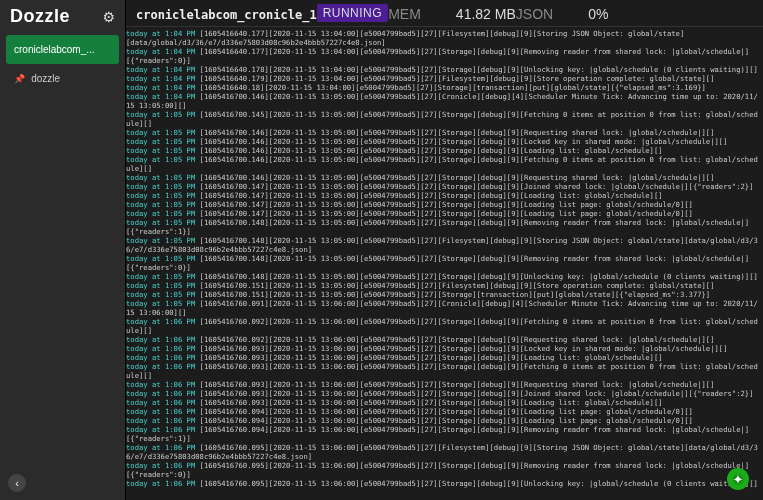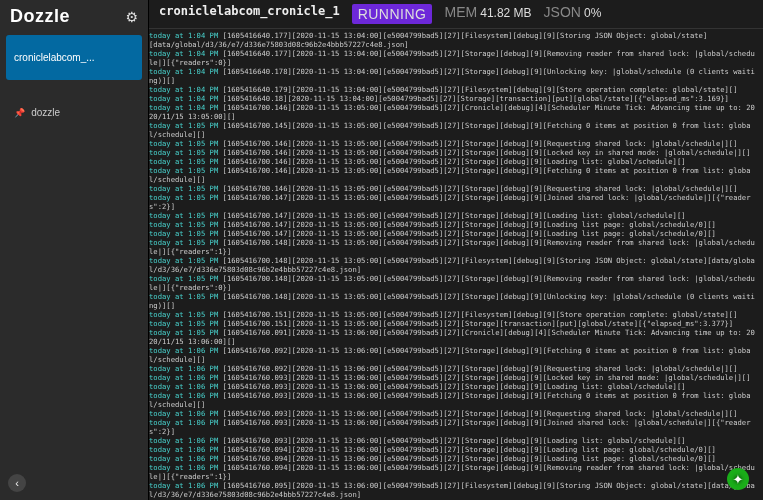--- a/index.html
+++ b/index.html
@@ -6,21 +6,21 @@
 body {
   font-family: -apple-system, BlinkMacSystemFont, "Segoe UI", sans-serif;
   background: #1a1a1a;
   color: #ccc;
   width: 763px;
   height: 500px;
   overflow: hidden;
   display: flex;
 }
 .sidebar {
-  width: 149px;
+  width: 126px;
   background: #2b2b2b;
   border-right: 1px solid #000;
   flex-shrink: 0;
   display: flex;
   flex-direction: column;
 }
 .sidebar-header {
   display: flex;
   align-items: center;
   justify-content: space-between;
@@ -34,26 +34,26 @@
 }
 .gear { color: #ddd; font-size: 14px; cursor: pointer; }
 .sidebar-sub {
   font-size: 9px;
   letter-spacing: 0.5px;
   color: #888;
   padding: 2px 10px 6px 10px;
 }
 .containers { padding: 4px 6px; }
 .container-pill {
-  background: #0369a1;
+  background: #15803d;
   color: #fff;
   font-size: 10px;
-  padding: 17px 8px;
+  padding: 9px 8px;
   border-radius: 3px;
-  margin-bottom: 22px;
+  margin-bottom: 4px;
   white-space: nowrap;
   overflow: hidden;
   text-overflow: ellipsis;
   cursor: pointer;
 }
 .container-item {
   font-size: 10px;
   color: #ccc;
   padding: 5px 8px;
   cursor: pointer;
@@ -79,43 +79,43 @@
 }
 .main {
   flex: 1;
   display: flex;
   flex-direction: column;
   min-width: 0;
   background: #1c1c1c;
 }
 .topbar {
   display: flex;
-  align-items: flex-start;
-  gap: 12px;
+  align-items: flex-end;
+  gap: 0;
   padding: 4px 10px;
   background: #1c1c1c;
   border-bottom: 1px solid #333;
   font-size: 11px;
 }
 .cname {
   font-weight: 700;
   color: #eee;
   font-family: "SFMono-Regular", Menlo, monospace;
   font-size: 12px;
 }
 .badge-running {
-  font-size: 14px;
+  font-size: 12px;
   letter-spacing: 0.5px;
-  background: #6d28d9;
+  background: #4c1d95;
   color: #ddd;
   padding: 2px 6px;
   border-radius: 2px;
 }
 .stat-label { font-size: 14px; color: #888; }
-.stat-val { font-size: 12px; color: #ddd; }
+.stat-val { font-size: 14px; color: #ddd; margin-left: 32px; }
 .logs {
   flex: 1;
   overflow: hidden;
   padding: 2px 4px 0 0;
   font-family: "SFMono-Regular", Menlo, Consolas, monospace;
   font-size: 7.2px;
   line-height: 1.25;
   white-space: pre-wrap;
   word-break: break-all;
 }

